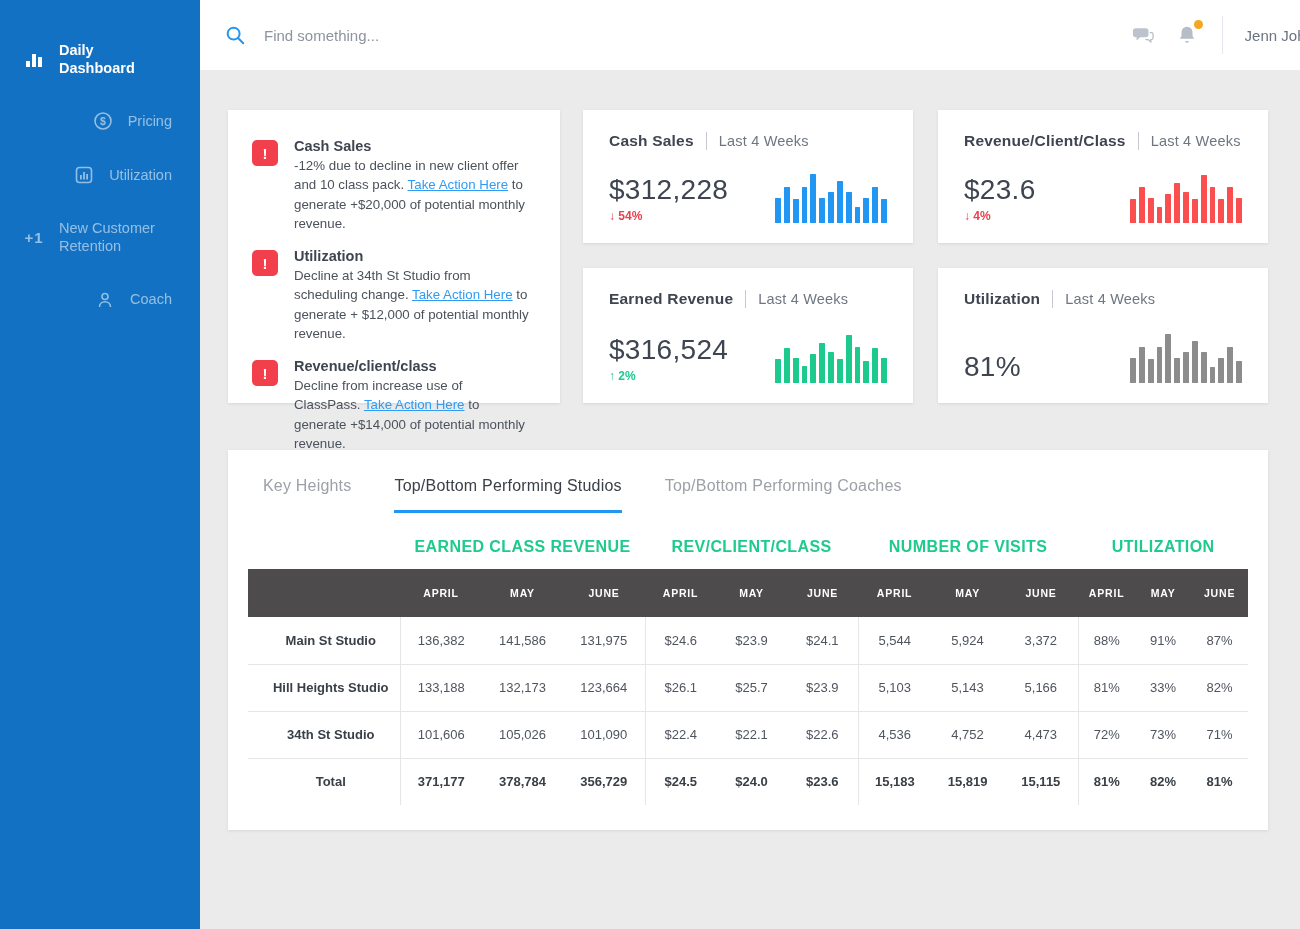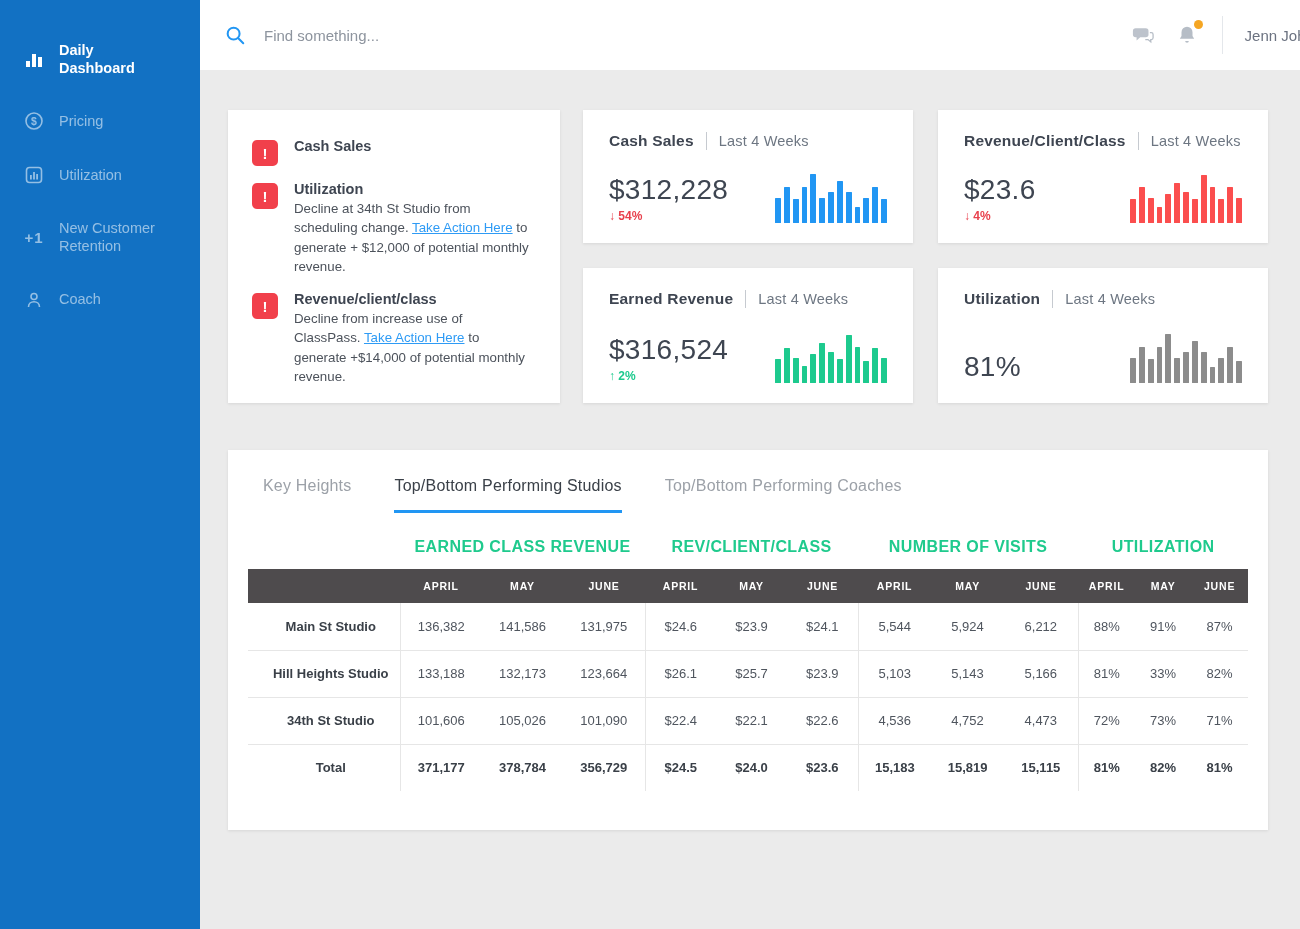--- a/index.html
+++ b/index.html
@@ -11,21 +11,21 @@
     overflow:hidden;
     color:#3e4551;
   }
 
   
   .sidebar { position:absolute; left:0; top:0; width:200px; height:929px; background:#1271c3; z-index:5; }
   .logo-block { height:70px; background:#2196f3; display:flex; align-items:center; padding-left:30px; }
   .logo-text { color:#fff; font-size:27px; font-weight:bold; letter-spacing:0.5px; }
   .nav { padding-top:24px; }
   .nav-item { display:flex; align-items:center; gap:15px; padding:17px 28px 17px 24px; cursor:pointer;
-              color:rgba(255,255,255,0.55); font-size:14.5px; }
+              color:rgba(255,255,255,0.55); font-size:14.5px;justify-content:flex-end; }
   .nav-item .nav-icon { width:20px; height:20px; flex:0 0 20px; display:flex; align-items:center; justify-content:center; }
   .nav-item.active { color:#ffffff; font-weight:bold; }
   .nav-label { line-height:1.25; max-width:115px; }
   .plus-one { font-size:15px; font-weight:bold; letter-spacing:1px; }
 
   
   .topbar { position:absolute; left:200px; top:0; width:1228px; height:70px; background:#ffffff; z-index:4;
             display:flex; align-items:center; padding:0 20px 0 22px; }
   .search-area { display:flex; align-items:center; gap:16px; flex:1; }
   .search-input { border:none; outline:none; font-size:15px; color:#4a4f57; width:420px; background:transparent;
@@ -74,21 +74,21 @@
   
   .card-table { left:228px; top:450px; width:1040px; height:380px; padding-top:27px; }
   .tabs { display:flex; gap:43px; padding-left:35px; border-bottom:1px solid transparent; }
   .tab { font-size:16px; color:#9ca1a8; padding-bottom:15px; cursor:pointer; letter-spacing:0.2px; }
   .tab.active { color:#3a4048; border-bottom:3px solid #2196f3; }
 
   table.metrics { border-collapse:collapse; margin:24px 20px 0 20px; width:1000px; table-layout:fixed; }
   .metrics th, .metrics td { font-weight:normal; text-align:center; }
   tr.group-header-row th { color:#1fca8d; font-size:16px; font-weight:bold; letter-spacing:0.4px;
                            padding-bottom:13px; }
-  tr.month-row { background:#4e4b4d; height:34px;padding-left:23px; }
+  tr.month-row { background:#4e4b4d; height:48px;padding-left:23px; }
   tr.month-row th { color:#fff; font-size:10.5px; font-weight:bold; letter-spacing:0.8px; }
   tr.data-row { height:47px; }
   tr.data-row td { border-bottom:1px solid #e6e6e6; font-size:13px; color:#4f555e; }
   tr.data-row td.row-label, tr.total-row td.row-label { text-align:center; padding-left:14px; font-weight:bold; color:#3a4048; font-size:13px; }
   tr.total-row { height:47px; }
   tr.total-row td { font-size:13px; font-weight:bold; color:#3a4048; }
   td.gs, tr.total-row td.gs { border-left:1px solid #e6e6e6; }
 </style>
 </head>
 <body>
@@ -185,20 +185,21 @@
       </span>
     </span>
   </div>
 </div>
 
 <div class="card card-alerts">
   <div class="alert-row">
     <span class="alert-icon">!</span>
     <div class="alert-body">
       <div class="alert-title">Cash Sales</div>
+      <div class="alert-text"><span>-12% due to decline in new client offer and 10 class pack. </span><a class="alert-link">Take Action Here</a><span> to generate +$20,000 of potential monthly revenue.</span></div>
     </div>
   </div>
   <div class="alert-row">
     <span class="alert-icon">!</span>
     <div class="alert-body">
       <div class="alert-title">Utilization</div>
       <div class="alert-text"><span>Decline at 34th St Studio from scheduling change. </span><a class="alert-link">Take Action Here</a><span> to generate + $12,000  of potential monthly revenue.</span></div>
     </div>
   </div>
   <div class="alert-row">
@@ -382,21 +383,21 @@
     <tr class="data-row">
       <td class="row-label">Main St Studio</td>
       <td class="gs">136,382</td>
       <td>141,586</td>
       <td>131,975</td>
       <td class="gs">$24.6</td>
       <td>$23.9</td>
       <td>$24.1</td>
       <td class="gs">5,544</td>
       <td>5,924</td>
-      <td>6,212</td>
+      <td>3,372</td>
       <td class="gs">88%</td>
       <td>91%</td>
       <td>87%</td>
     </tr>
     <tr class="data-row">
       <td class="row-label">Hill Heights Studio</td>
       <td class="gs">133,188</td>
       <td>132,173</td>
       <td>123,664</td>
       <td class="gs">$26.1</td>

